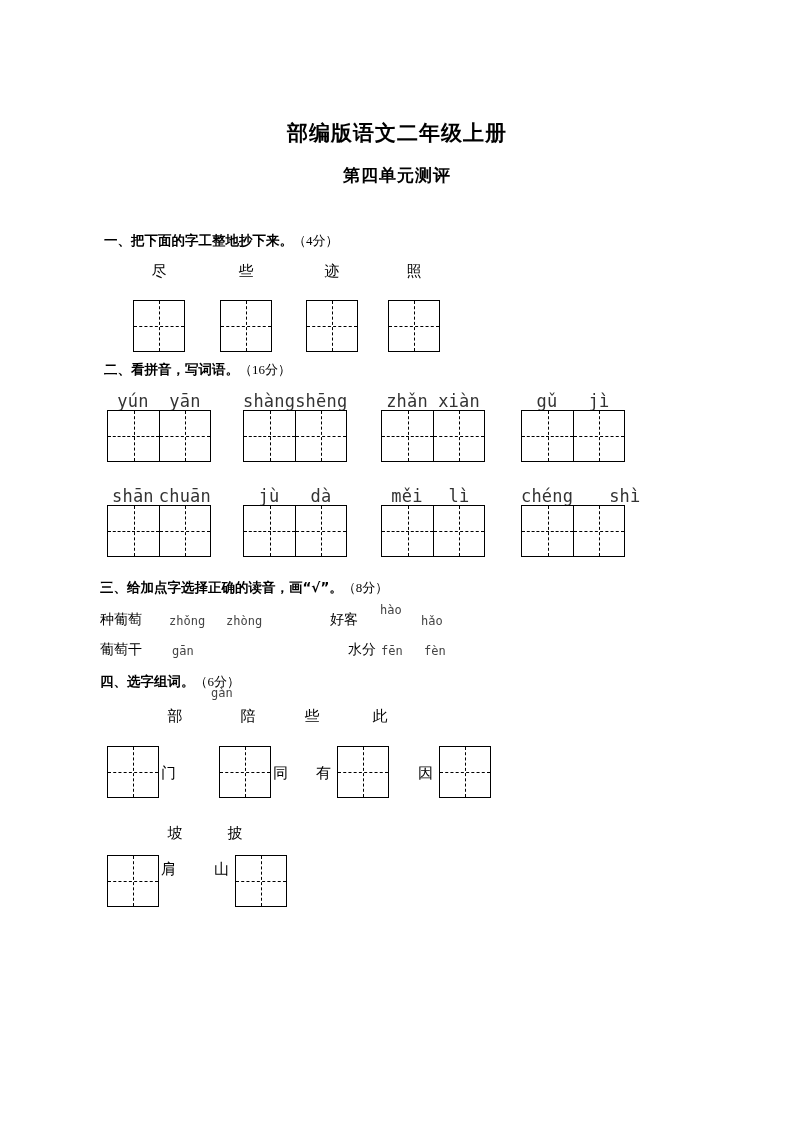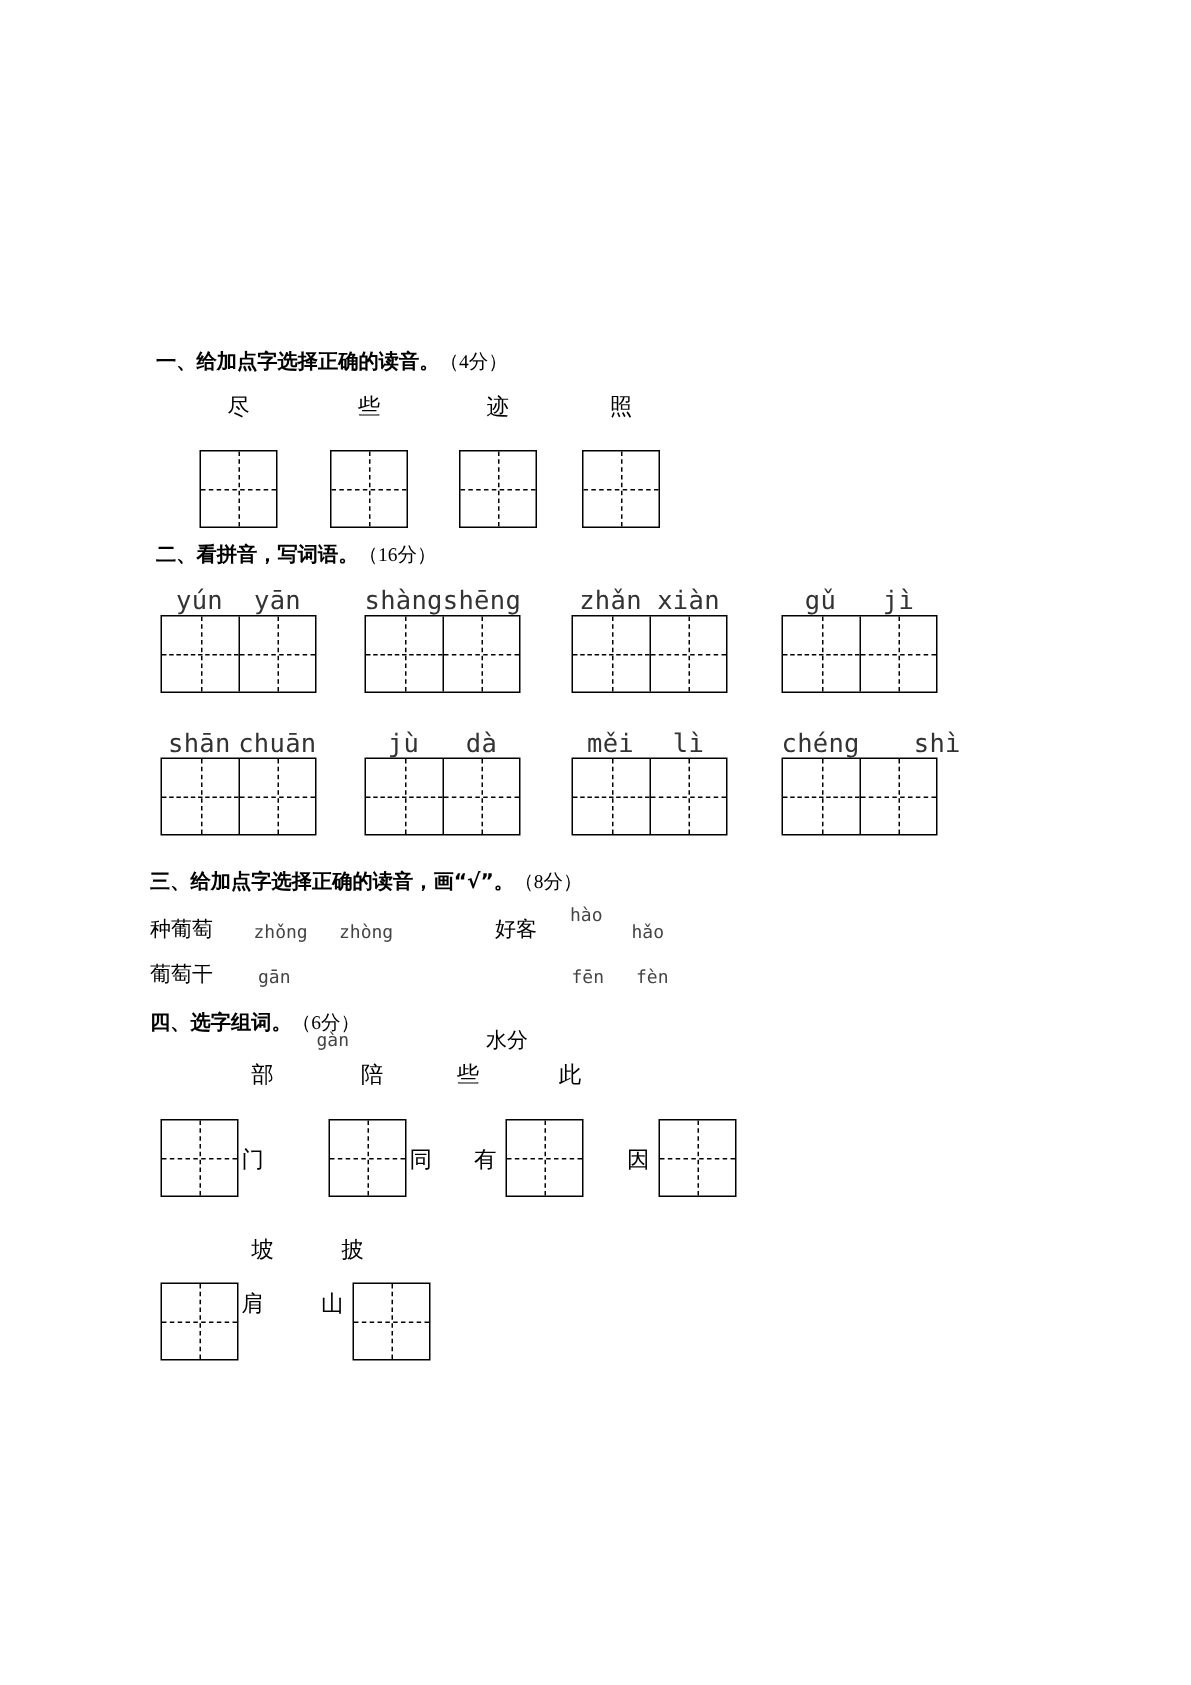--- a/index.html
+++ b/index.html
@@ -162,23 +162,25 @@
     font-size: 15px;
     font-family: "DejaVu Sans", "Liberation Sans", sans-serif;
     white-space: nowrap;
   }
 </style>
 </head>
 <body>
 
 <div class="page">
 
+  <div class="title-main">部编版语文二年级上册</div>
+  <div class="title-sub">第四单元测评</div>
 
   <div class="sec-head" style="left:104px; top:232px;">
-    <span>一、给加点字选择正确的读音。</span><span class="pts">（4分）</span>
+    <span>一、把下面的字工整地抄下来。</span><span class="pts">（4分）</span>
   </div>
 
   <div class="char-label" style="left:133px; top:262px; width:52px;">尽</div>
   <div class="char-label" style="left:220px; top:262px; width:52px;">些</div>
   <div class="char-label" style="left:306px; top:262px; width:52px;">迹</div>
   <div class="char-label" style="left:388px; top:262px; width:52px;">照</div>
 
   <div class="tzg" style="left:133px; top:300px; width:52px; height:52px;"></div>
   <div class="tzg" style="left:220px; top:300px; width:52px; height:52px;"></div>
   <div class="tzg" style="left:306px; top:300px; width:52px; height:52px;"></div>
@@ -263,21 +265,21 @@
   <div class="s3-word" style="left:100px; top:611px;">种葡萄</div>
   <div class="s3-opt" style="left:169px; top:614px;">zhǒng</div>
   <div class="s3-opt" style="left:226px; top:614px;">zhòng</div>
   <div class="s3-word" style="left:330px; top:611px;">好客</div>
   <div class="s3-opt" style="left:380px; top:603px;">hào</div>
   <div class="s3-opt" style="left:421px; top:614px;text-align:center;">hǎo</div>
 
   <div class="s3-word" style="left:100px; top:641px;">葡萄干</div>
   <div class="s3-opt" style="left:172px; top:644px;">gān</div>
   <div class="s3-opt" style="left:211px; top:644px;margin-top:42px;">gàn</div>
-  <div class="s3-word" style="left:324px; top:641px;margin-top:44px;">水分</div>
+  <div class="s3-word" style="left:348px; top:641px;">水分</div>
   <div class="s3-opt" style="left:381px; top:644px;">fēn</div>
   <div class="s3-opt" style="left:424px; top:644px;">fèn</div>
 
   <div class="sec-head" style="left:100px; top:673px;text-align:right;">
     <span>四、选字组词。</span><span class="pts">（6分）</span>
   </div>
 
   <div class="char-label" style="left:160px; top:707px; width:30px;">部</div>
   <div class="char-label" style="left:233px; top:707px; width:30px;">陪</div>
   <div class="char-label" style="left:297px; top:707px; width:30px;">些</div>

